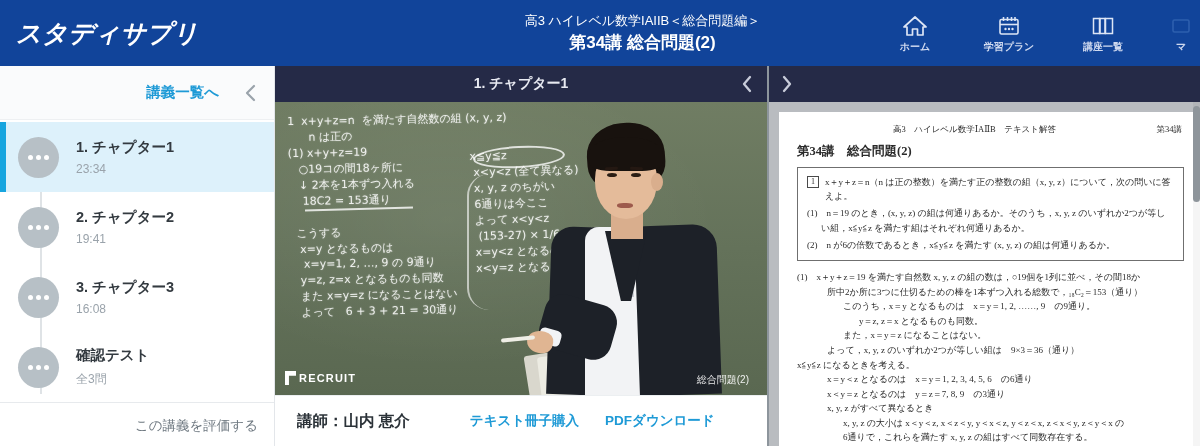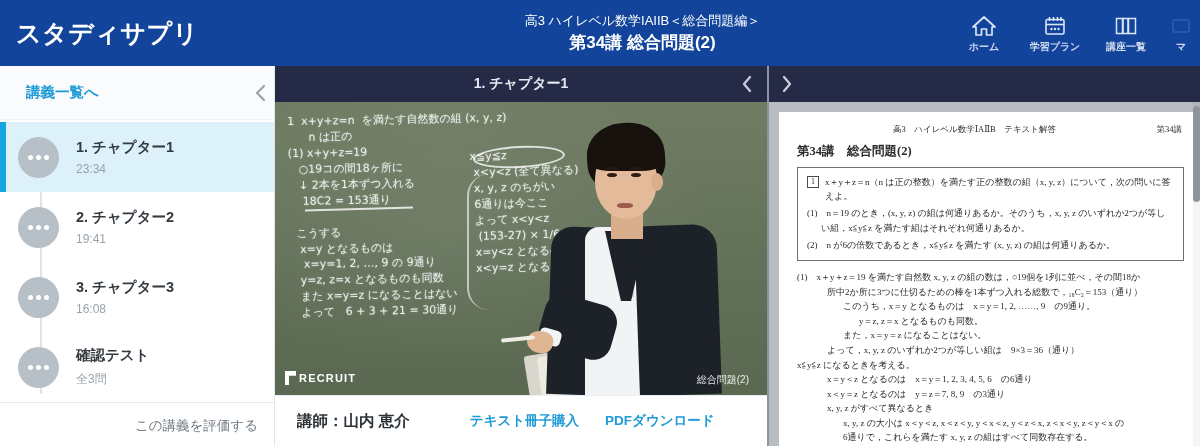--- a/index.html
+++ b/index.html
@@ -16,36 +16,37 @@
   .topbar {
     position: absolute; top: 0; left: 0;
     width: 1200px; height: 66px;
     background: #11449a;
     display: flex; align-items: center;
   }
   .brand {
     width: 275px; height: 62px;
     display: flex; align-items: center; padding-left: 16px;
     flex: 0 0 275px;
+    font-style: italic;
   }
   .brand-logo {
     color: #ffffff; font-size: 25px; font-weight: 700;
     letter-spacing: 0.5px; white-space: nowrap;
     font-family: "DejaVu Sans", sans-serif;
   }
   .header-center {
     flex: 1 1 auto; text-align: center; color: #ffffff;
     line-height: 1.25; padding-right: 190px;
   }
   .header-sub { font-size: 13px; font-weight: 400; white-space: nowrap; }
   .header-title { font-size: 17px; font-weight: 700; white-space: nowrap; margin-top: 2px; }
 
   .nav-icons {
     position: absolute; right: 0; top: 0; height: 66px;
-    display: flex; align-items: center; gap: 9px; padding-right: 4px;
+    display: flex; align-items: center; gap: 32px; padding-right: 4px;
   }
   .nav-item {
     width: 62px; display: flex; flex-direction: column;
     align-items: center; gap: 3px; cursor: pointer;
   }
   .nav-item.clipped { width: 30px; overflow: hidden; }
   .nav-glyph { height: 24px; display: flex; align-items: flex-end; }
   .nav-glyph svg { display: block; }
   .nav-label {
     color: #cfd9ef; font-size: 10px; white-space: nowrap;
@@ -56,23 +57,24 @@
   .sidebar {
     position: absolute; left: 0; top: 66px;
     width: 275px; height: 380px;
     background: #ffffff;
     border-right: 1px solid #e3e6ea;
     display: flex; flex-direction: column;
   }
   .sidebar-top {
     height: 54px; flex: 0 0 54px;
     background: #fafbfc;
-    display: flex; align-items: center; justify-content: space-between;
-    padding: 0 4px 0 26px;
+    display: flex; align-items: center; justify-content: flex-end;
+    padding: 0 14px 0 26px;
     border-bottom: 1px solid #eef0f2;
+    gap: 23px;
   }
   .sidebar-back {
     color: #1e9ad6; font-size: 14.5px; font-weight: 700; cursor: pointer;
   }
   .sidebar-collapse { color: #9aa3ab; cursor: pointer; display: flex; }
 
   .chapter-list { position: relative; flex: 1 1 auto; padding-top: 2px; }
   .timeline-rail {
     position: absolute; left: 40px; top: 44px; width: 2px; height: 230px;
     background: #dfe3e6;

